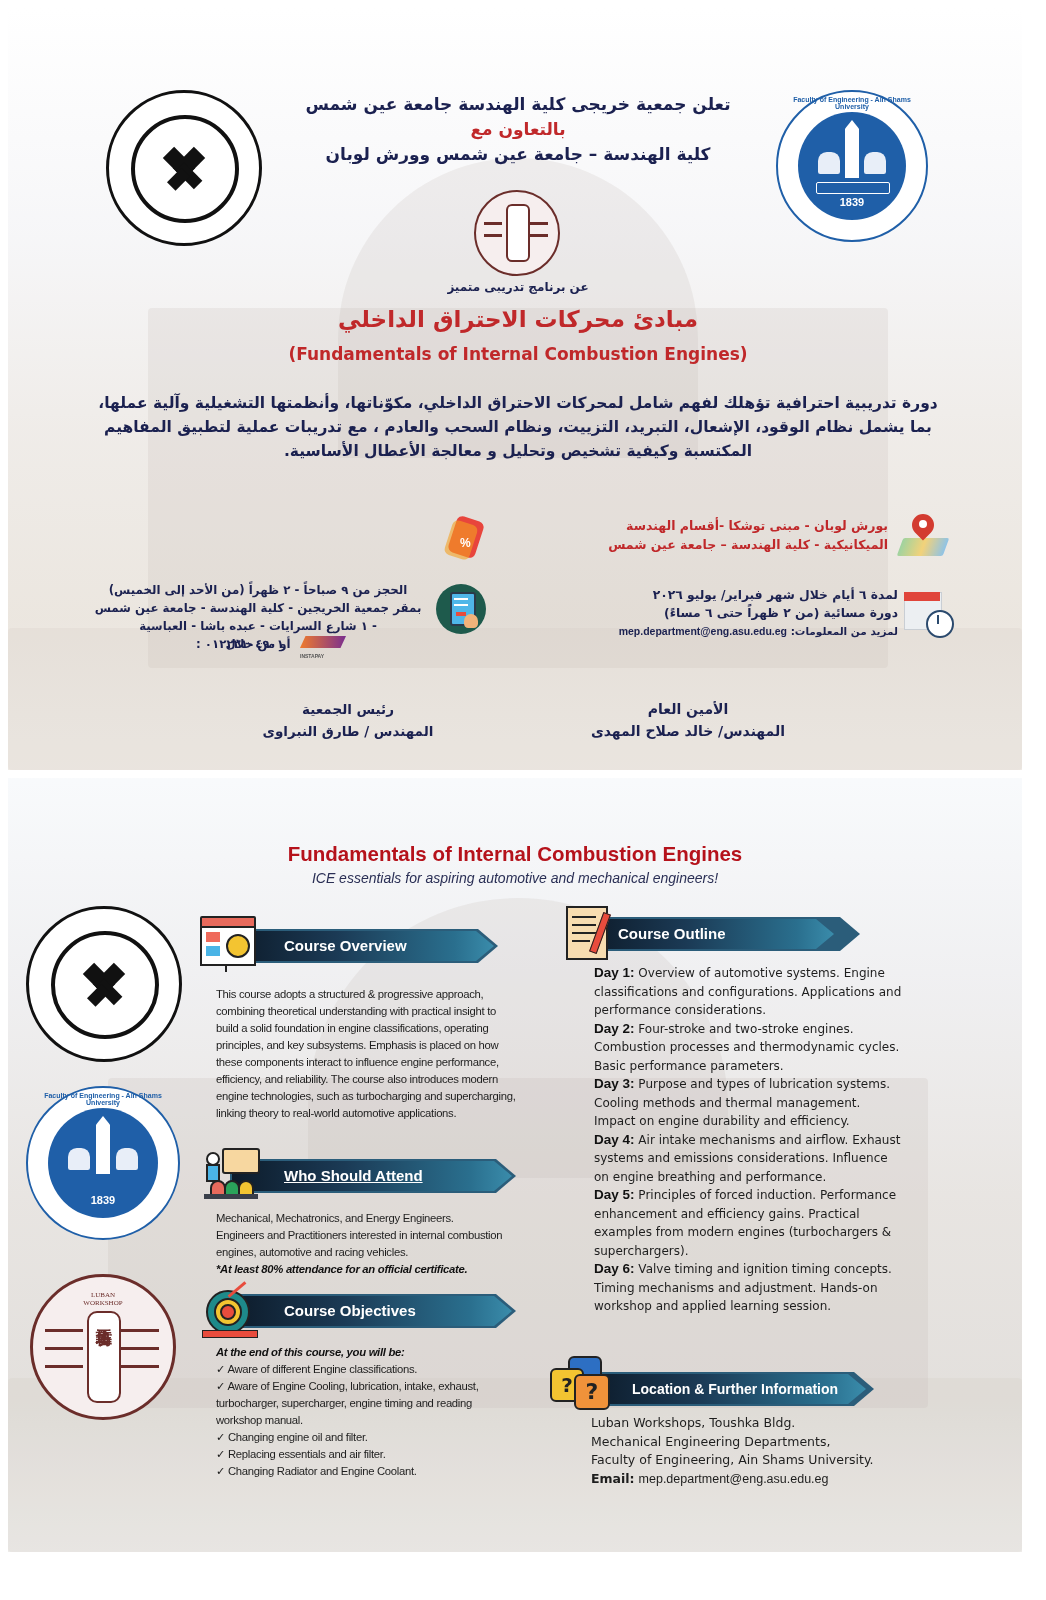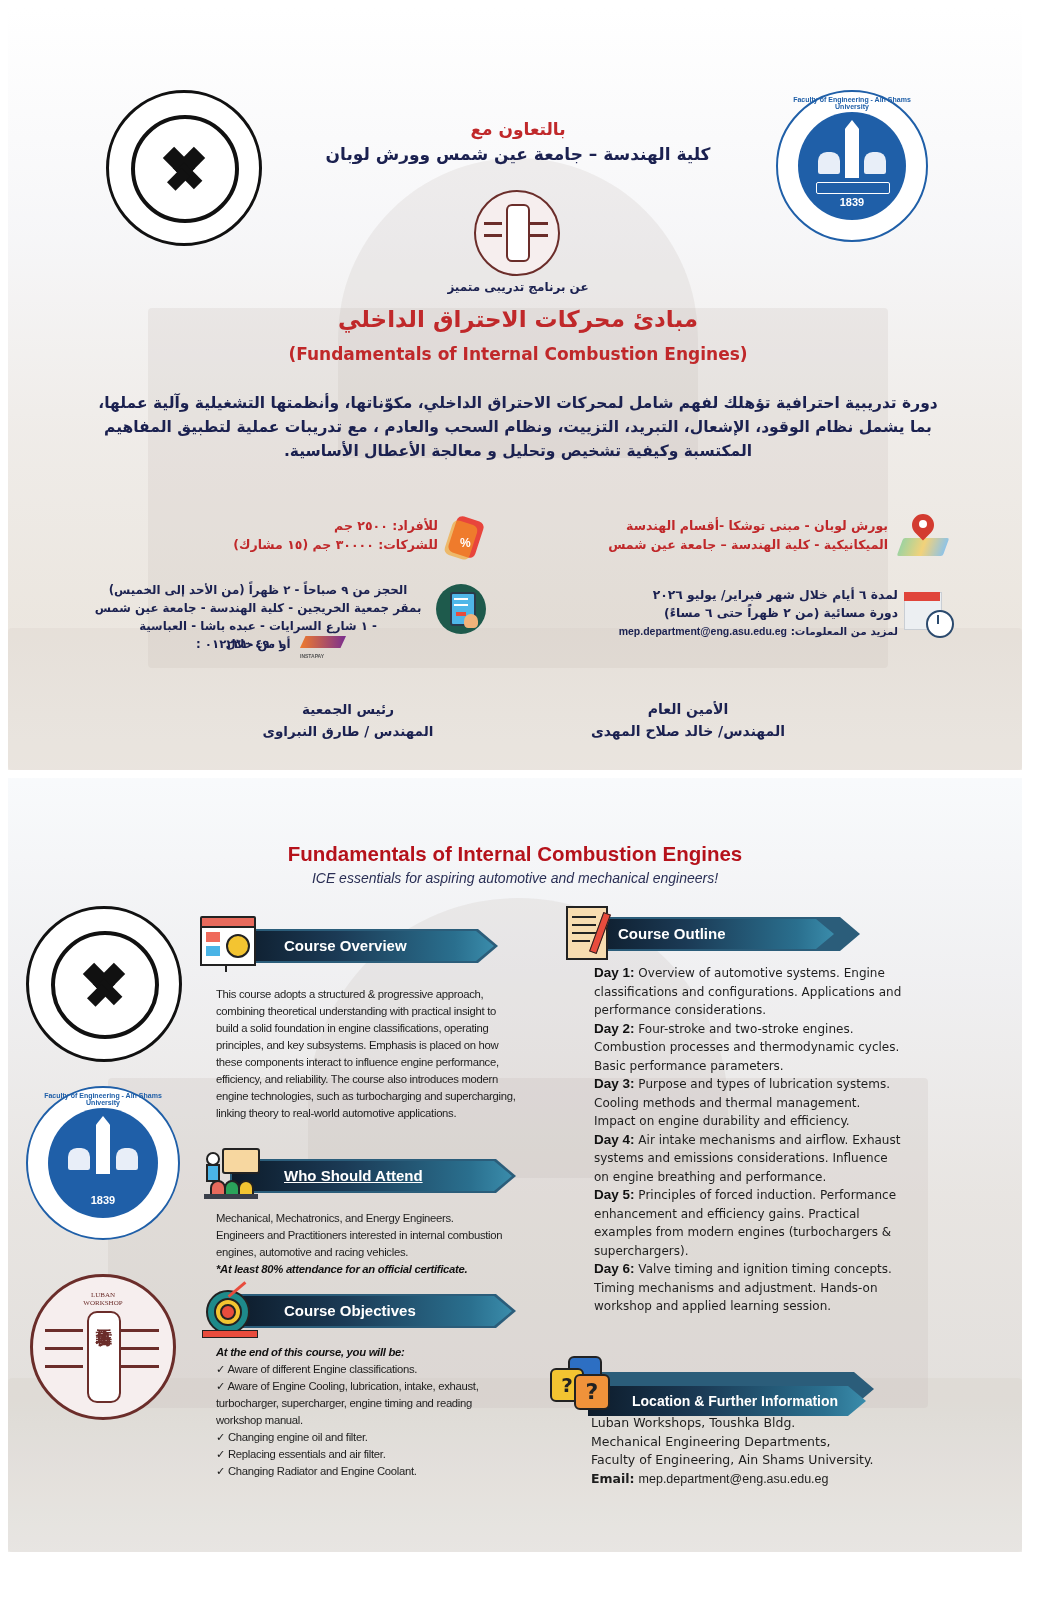--- a/index.html
+++ b/index.html
@@ -63,41 +63,38 @@
   </div>
 
   <div class="logo" style="left:466px;top:182px;width:82px;height:82px;background:#f6eeee;border:2px solid #6b2d2a;">
     <div class="abs" style="left:30px;top:12px;width:20px;height:54px;border:2px solid #6b2d2a;border-radius:6px;background:#fff;"></div>
     <div class="abs" style="left:8px;top:30px;width:18px;height:3px;background:#6b2d2a;"></div>
     <div class="abs" style="left:8px;top:42px;width:18px;height:3px;background:#6b2d2a;"></div>
     <div class="abs" style="left:54px;top:30px;width:18px;height:3px;background:#6b2d2a;"></div>
     <div class="abs" style="left:54px;top:42px;width:18px;height:3px;background:#6b2d2a;"></div>
   </div>
 
+  <div class="abs ar navy" style="left:270px;top:86px;width:480px;font-size:17px;">تعلن جمعية خريجى كلية الهندسة جامعة عين شمس</div>
   <div class="abs ar red" style="left:270px;top:111px;width:480px;font-size:17px;">بالتعاون مع</div>
   <div class="abs ar navy" style="left:270px;top:136px;width:480px;font-size:17px;">كلية الهندسة – جامعة عين شمس وورش لوبان</div>
 
   <div class="abs ar navy" style="left:310px;top:272px;width:400px;font-size:12px;">عن برنامج تدريبى متميز</div>
   <div class="abs red" style="left:220px;top:336px;width:580px;text-align:center;font-family:'DejaVu Sans',sans-serif;font-weight:bold;font-size:17px;">(Fundamentals of Internal Combustion Engines)</div>
   <div class="abs ar red" style="left:260px;top:298px;width:500px;font-size:23px;">مبادئ محركات الاحتراق الداخلي</div>
 
   <div class="abs ar navy" style="left:70px;top:383px;width:880px;font-size:15.5px;line-height:24px;">
     <div>دورة تدريبية احترافية تؤهلك لفهم شامل لمحركات الاحتراق الداخلي، مكوّناتها، وأنظمتها التشغيلية وآلية عملها،</div>
     <div>بما يشمل نظام الوقود، الإشعال، التبريد، التزييت، ونظام السحب والعادم ، مع تدريبات عملية لتطبيق المفاهيم</div>
     <div>المكتسبة وكيفية تشخيص وتحليل و معالجة الأعطال الأساسية.</div>
   </div>
 
   <div class="icon" style="left:438px;top:506px;width:38px;height:44px;">
     <div class="abs" style="left:6px;top:4px;width:28px;height:38px;background:#e8453c;border-radius:6px;transform:rotate(18deg);"></div>
     <div class="abs" style="left:2px;top:8px;width:26px;height:36px;background:#f4a021;border-radius:6px;transform:rotate(18deg);opacity:.6;"></div>
     <div class="abs" style="left:14px;top:22px;color:#fff;font-weight:bold;font-size:12px;font-family:'Liberation Sans',sans-serif;">%</div>
-  </div>
-  <div class="abs ar red" style="left:120px;top:508px;width:310px;text-align:right;font-size:12.5px;line-height:19px;">
-    <div>للأفراد: ٢٥٠٠ جم</div>
-    <div>للشركات: ٣٠٠٠٠ جم (١٥ مشارك)</div>
   </div>
 
   <div class="icon" style="left:888px;top:506px;width:52px;height:46px;">
     <div class="abs" style="left:4px;top:24px;width:46px;height:18px;background:linear-gradient(90deg,#9fd3a0,#f2d27a,#8fc3e6);transform:skewX(-20deg);border-radius:2px;"></div>
     <div class="abs" style="left:16px;top:0;width:22px;height:22px;background:#d33b30;border-radius:50% 50% 50% 0;transform:rotate(-45deg);"></div>
     <div class="abs" style="left:23px;top:6px;width:8px;height:8px;background:#fff;border-radius:50%;"></div>
   </div>
   <div class="abs ar red" style="left:560px;top:508px;width:320px;text-align:right;font-size:12.5px;line-height:19px;">
     <div>بورش لوبان - مبنى توشكا -أقسام الهندسة</div>
     <div>الميكانيكية - كلية الهندسة – جامعة عين شمس</div>
@@ -252,21 +249,21 @@
   <div class="outline" style="left:586px;top:186px;width:310px;">
     <div><span class="day">Day 1:</span> <span>Overview of automotive systems. Engine classifications and configurations. Applications and performance considerations.</span></div>
     <div><span class="day">Day 2:</span> <span>Four-stroke and two-stroke engines. Combustion processes and thermodynamic cycles. Basic performance parameters.</span></div>
     <div><span class="day">Day 3:</span> <span>Purpose and types of lubrication systems. Cooling methods and thermal management. Impact on engine durability and efficiency.</span></div>
     <div><span class="day">Day 4:</span> <span>Air intake mechanisms and airflow. Exhaust systems and emissions considerations. Influence on engine breathing and performance.</span></div>
     <div><span class="day">Day 5:</span> <span>Principles of forced induction. Performance enhancement and efficiency gains. Practical examples from modern engines (turbochargers &amp; superchargers).</span></div>
     <div><span class="day">Day 6:</span> <span>Valve timing and ignition timing concepts. Timing mechanisms and adjustment. Hands-on workshop and applied learning session.</span></div>
   </div>
 
   <div class="ribbon-border" style="left:578px;top:594px;width:288px;"></div>
-  <div class="ribbon" style="left:580px;top:596px;width:234px;padding-left:44px;font-size:14px;margin-top:12px;"><span>Location &amp; Further Information</span></div>
+  <div class="ribbon" style="left:580px;top:596px;width:234px;padding-left:44px;font-size:14px;"><span>Location &amp; Further Information</span></div>
   <div class="icon" style="left:540px;top:576px;width:70px;height:60px;">
     <div class="abs" style="left:20px;top:2px;width:30px;height:22px;background:#2d6fc3;border:2px solid #222;border-radius:6px;"></div>
     <div class="abs" style="left:2px;top:14px;width:30px;height:30px;background:#f3c431;border:2px solid #222;border-radius:6px;text-align:center;font-weight:bold;font-size:20px;line-height:30px;color:#222;">?</div>
     <div class="abs" style="left:26px;top:20px;width:32px;height:32px;background:#f0923a;border:2px solid #222;border-radius:6px;text-align:center;font-weight:bold;font-size:22px;line-height:32px;color:#222;">?</div>
   </div>
   <div class="outline" style="left:583px;top:636px;width:320px;font-size:12.5px;">
     <div>Luban Workshops, Toushka Bldg.</div>
     <div>Mechanical Engineering Departments,</div>
     <div>Faculty of Engineering, Ain Shams University.</div>
     <div><span style="font-weight:bold;">Email:</span> <span style="font-family:'Liberation Sans',sans-serif;">mep.department@eng.asu.edu.eg</span></div>

